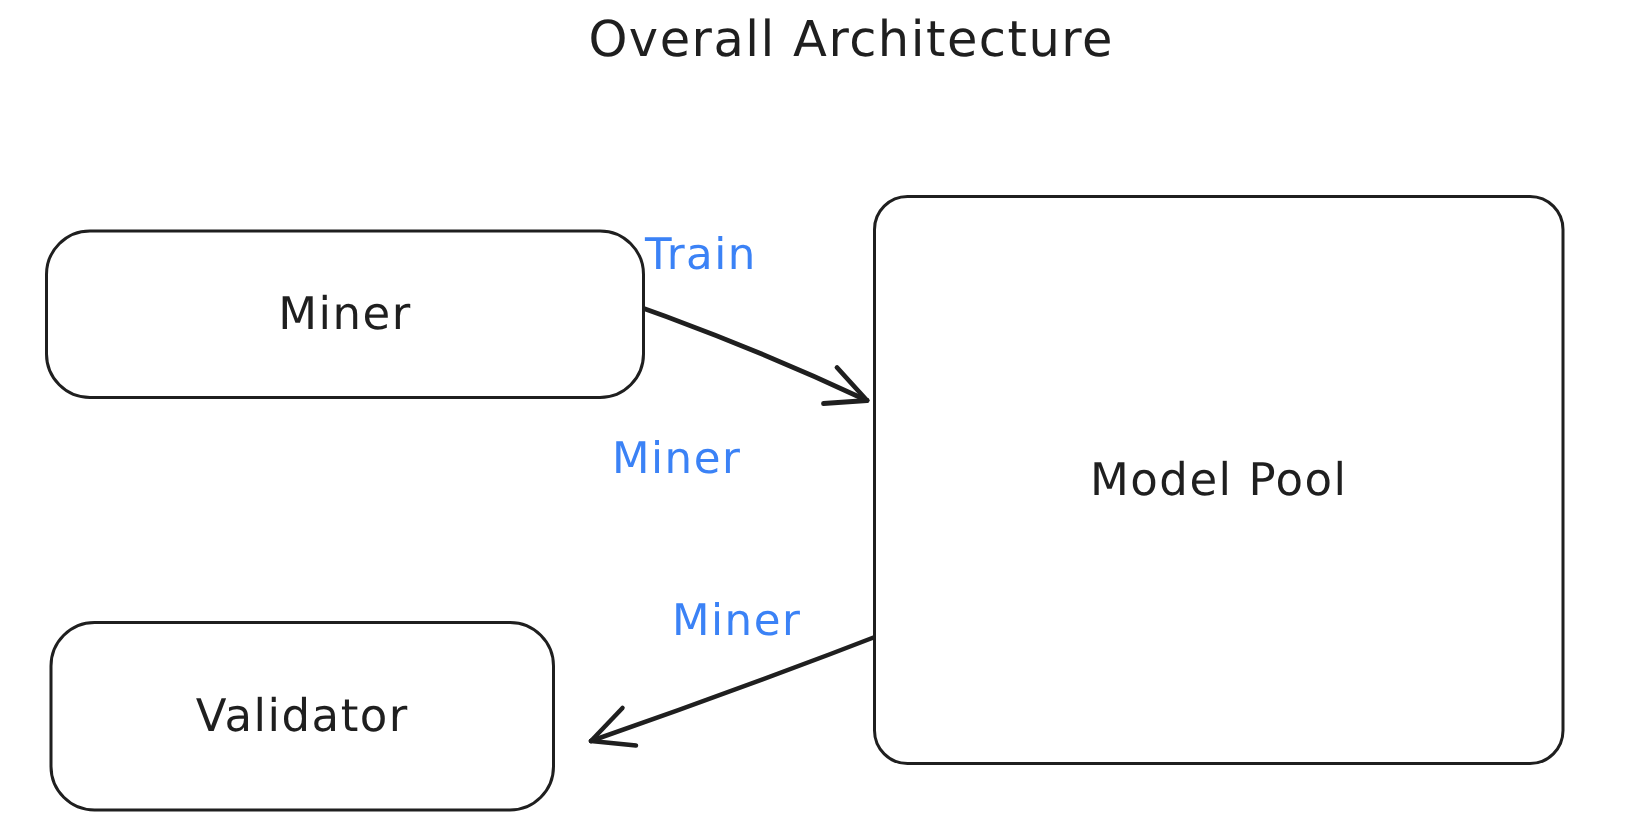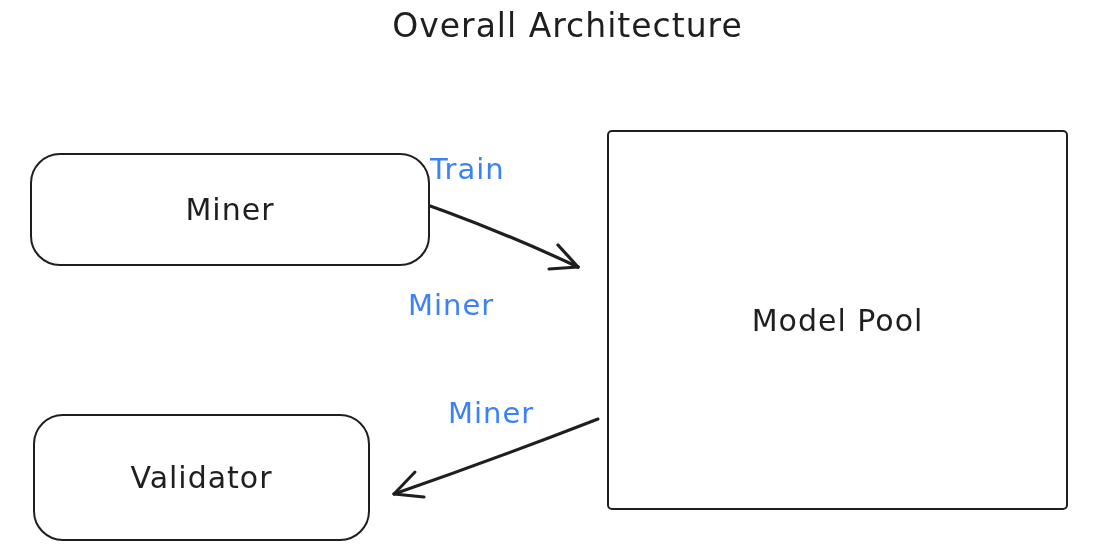--- a/index.html
+++ b/index.html
@@ -52,25 +52,25 @@
     border-radius: 30px;
   }
   .node-validator {
     left: 33px;
     top: 414px;
     width: 337px;
     height: 127px;
     border-radius: 30px;
   }
   .node-model-pool {
-    left: 607px;
+    left: 582px;
     top: 130px;
     width: 461px;
     height: 380px;
-    border-radius: 5px;
+    border-radius: 23px;
   }
   .edge-label {
     position: absolute;
     font-size: 29px;
     letter-spacing: 1px;
     color: #3b82f6;
     white-space: nowrap;
     text-align: right;
   }
   .edge-label-train  { left: 430px; top: 152px; }

